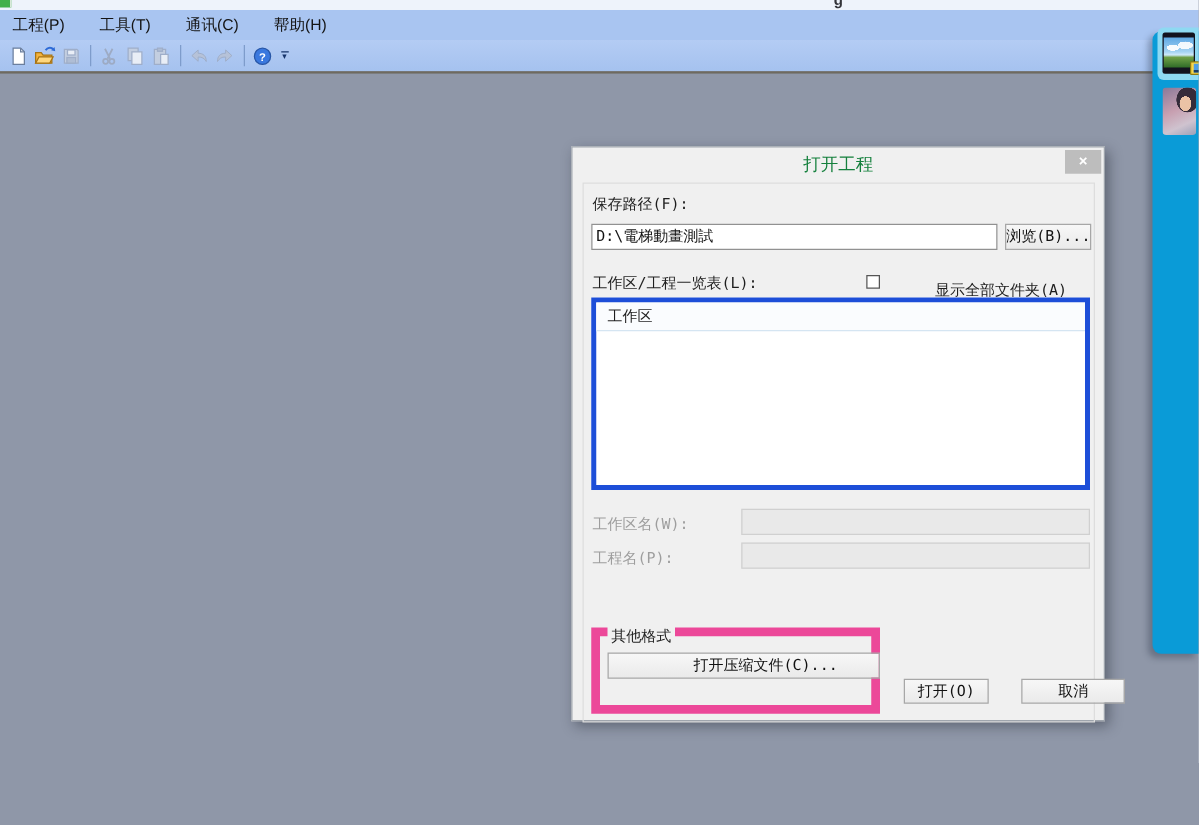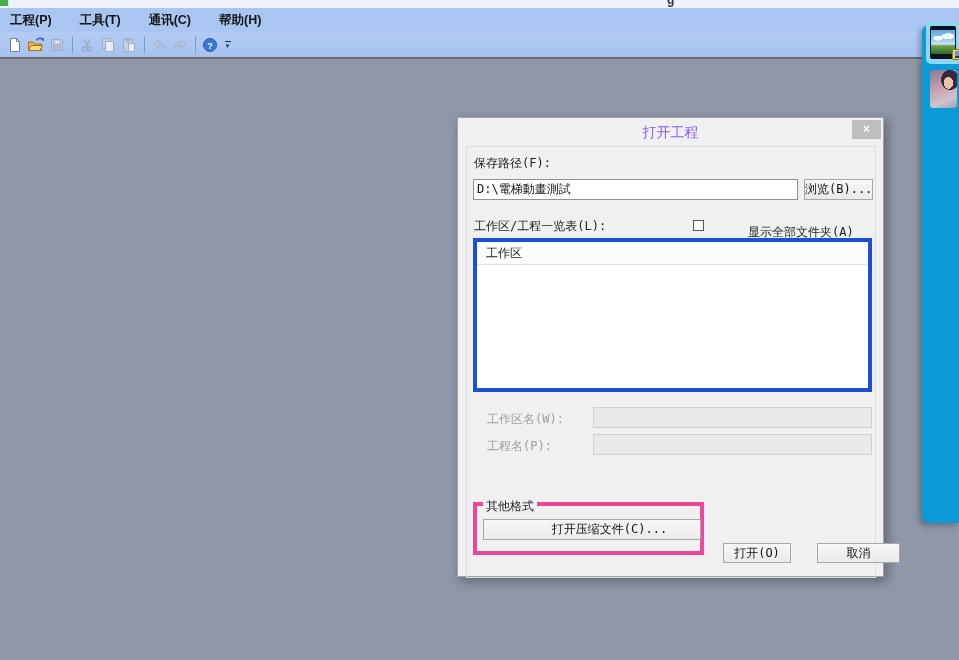--- a/index.html
+++ b/index.html
@@ -5,21 +5,21 @@
   html,body{margin:0;padding:0;}
   body{font-family:"Liberation Sans",sans-serif;}
   .screen{position:relative;width:959px;height:660px;overflow:hidden;background:#8f97a8;}
 
   
   .top-sliver{position:absolute;left:0;top:0;width:959px;height:8px;background:#eef3fb;}
   .app-icon{position:absolute;left:0;top:0;width:8px;height:6px;background:#42b04a;border-right:1px solid #d8e8d8;}
   .title-fragment{position:absolute;left:667px;top:0;height:8px;width:14px;overflow:hidden;color:#33343a;font:600 12px "Liberation Sans",sans-serif;}
   .title-fragment span{position:relative;top:-7px;}
   .menubar{position:absolute;left:0;top:8px;width:959px;height:24px;background:#a9c5f1;display:flex;align-items:center;padding-left:3px;box-sizing:border-box;}
-  .menu-item{font-size:12.5px;color:#141414;padding:3px 7px;margin-right:14px;cursor:default;font-weight:bold;}
+  .menu-item{font-size:12.5px;color:#141414;padding:3px 7px;margin-right:14px;cursor:default;}
   .toolbar{position:absolute;left:0;top:32px;width:959px;height:25px;background:linear-gradient(#b4ccf4,#a5c2ef);display:flex;align-items:center;padding-left:5px;box-sizing:border-box;}
   .tb-btn{width:20px;height:20px;display:flex;align-items:center;justify-content:center;margin-right:1px;}
   .tb-sep{width:1px;height:17px;background:#7e9ccb;margin:0 4px;}
   .tb-overflow{width:13px;height:22px;display:flex;flex-direction:column;align-items:center;justify-content:center;color:#17356b;}
   .tb-overflow .bar{width:6px;height:1px;background:#17356b;margin-bottom:1px;}
   .tb-overflow .chev{font-size:7px;line-height:6px;}
   .dark-line{position:absolute;left:0;top:57px;width:959px;height:2px;background:#6e6a60;}
   .workspace{position:absolute;left:0;top:59px;width:959px;height:601px;background:#8f97a8;}
 
   
@@ -34,32 +34,32 @@
   .thumb-badge{position:absolute;left:22px;top:23px;width:12px;height:11px;background:#f7d64a;border:1px solid #8c7a10;border-radius:1px;box-sizing:border-box;}
   .thumb-badge .inner{position:absolute;left:2px;top:1px;width:6px;height:5px;background:#4d9fe8;border-bottom:2px solid #1a3c66;}
   .thumb-portrait{position:absolute;left:8px;top:45px;width:27px;height:38px;border-radius:3px;overflow:hidden;
      background:
        radial-gradient(ellipse 8px 10px at 68% 34%, #ebc3a6 0 58%, transparent 60%),
        radial-gradient(ellipse 15px 17px at 74% 26%, #352b3a 0 58%, transparent 60%),
        linear-gradient(155deg, #8a7898 0%, #c79fb0 45%, #cfc3cf 75%, #9aa0b8 100%);}
 
   
   .dialog{position:absolute;left:457px;top:117px;width:427px;height:460px;background:#f0f0f0;border:1px solid #9fa5ad;box-sizing:border-box;box-shadow:3px 4px 10px rgba(20,25,35,.4);font-family:"DejaVu Sans Mono",monospace;}
-  .dlg-title{position:absolute;left:0;top:0;width:100%;height:28px;text-align:center;line-height:28px;font-size:14px;color:#8b5cf6;}
+  .dlg-title{position:absolute;left:0;top:0;width:100%;height:28px;text-align:center;line-height:28px;font-size:14px;color:#15803d;}
   .dlg-close{position:absolute;left:394px;top:2px;width:29px;height:19px;background:#bdbdbd;color:#fff;font:bold 12px "Liberation Sans",sans-serif;text-align:center;line-height:19px;cursor:default;}
   .content-frame{position:absolute;left:8px;top:28px;width:408px;height:430px;border:1px solid #dddddd;pointer-events:none;}
   .lbl{position:absolute;font-size:12px;color:#1e1e1e;white-space:nowrap;}
-  .lbl-disabled{color:#9e9e9e;margin-left:13px;}
+  .lbl-disabled{color:#9e9e9e;}
   .txt-input{position:absolute;height:21px;background:#fff;border:1px solid #919191;box-sizing:border-box;font:12px "DejaVu Sans Mono",monospace;padding:0 3px;color:#111;}
   .txt-input:disabled{background:#e9e9e9;border:1px solid #d0d0d0;}
   .btn{position:absolute;background:linear-gradient(#f7f7f7,#eaeaea);border:1px solid #a7a7a7;box-sizing:border-box;font:12px "DejaVu Sans Mono",monospace;color:#111;text-align:center;line-height:18px;white-space:nowrap;cursor:default;}
   .listbox{position:absolute;left:15px;top:120px;width:399px;height:154px;background:#fff;border:4px solid #1d4ed8;box-sizing:border-box;}
   .list-header{height:22px;line-height:22px;background:#fafcfe;border-bottom:1px solid #d5e5f2;font-size:12px;color:#1e1e1e;padding-left:9px;}
   .checkbox{position:absolute;left:235px;top:102px;width:11px;height:11px;background:#fff;border:1px solid #555;box-sizing:border-box;}
-  .groupbox{position:absolute;left:15px;top:384px;width:231px;height:53px;border:4px solid #ec4899;box-sizing:border-box;}
+  .groupbox{position:absolute;left:15px;top:384px;width:231px;height:69px;border:7px solid #ec4899;box-sizing:border-box;}
   .groupbox .legend{position:absolute;left:6px;top:-8px;background:#f0f0f0;padding:0 3px;font-size:12px;color:#1e1e1e;}
 </style>
 </head>
 <body>
 
 <div class="screen">
 
   <div class="top-sliver">
     <div class="app-icon"></div>
     <div class="title-fragment"><span>g</span></div>

